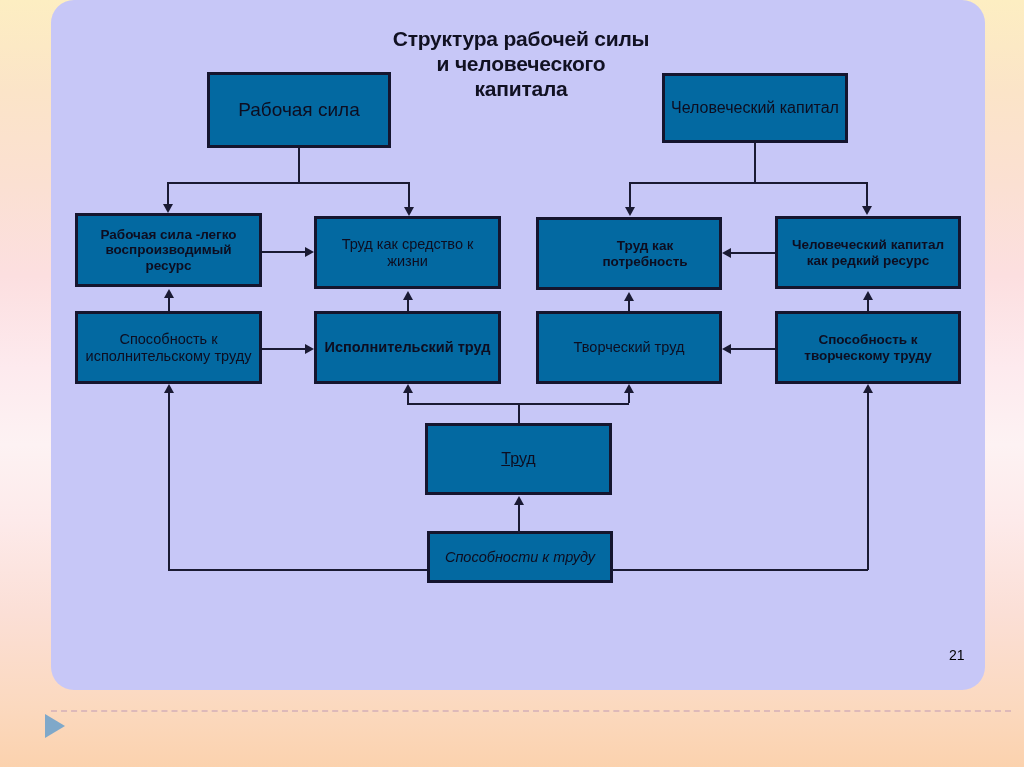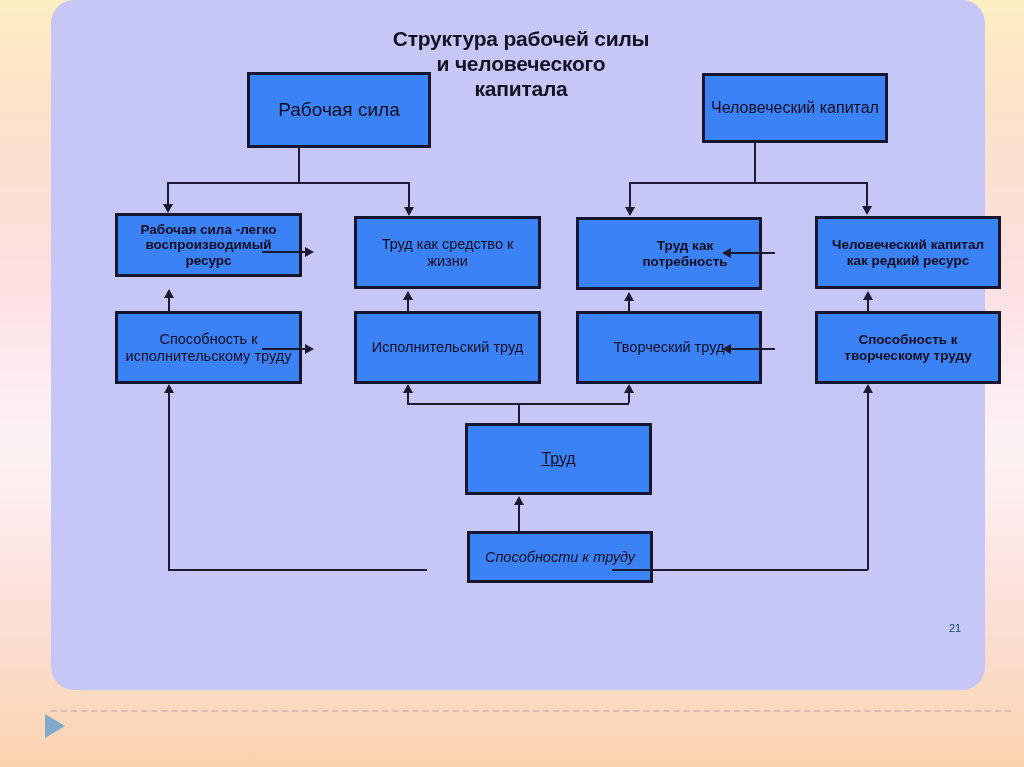--- a/index.html
+++ b/index.html
@@ -52,30 +52,29 @@
     font-weight: bold;
     line-height: 1.18;
     color: #111122;
     letter-spacing: -0.2px;
   }
 
   
   .node {
     position: absolute;
     box-sizing: border-box;
-    background: #3b82f6;
+    background: #0369a1;
     border: 3px solid #15152e;
     display: flex;
     align-items: center;
     justify-content: center;
     text-align: center;
     color: #0d0d20;
     line-height: 1.16;
     padding: 2px 4px;
-    margin-left: 40px;
   }
   .t-lg   { font-size: 19px; }
   .t-md   { font-size: 16px; align-items: center; }
   .t-sm   { font-size: 13.5px; font-weight: bold; }
   .t-smn  { font-size: 14.5px; }
 
   
   .ln {
     position: absolute;
     background: #1a1a33;
@@ -105,23 +104,23 @@
   .arrow-right {
     border-top: 5px solid transparent;
     border-bottom: 5px solid transparent;
     border-left: 9px solid #1a1a33;
   }
 
   
   #pagenum {
     position: absolute;
     left: 898px;
-    top: 622px;
-    font-size: 11px;
-    color: #0c4a6e;
+    top: 647px;
+    font-size: 14px;
+    color: #000000;
   }
 
   
   #dashed-rule {
     position: absolute;
     left: 51px;
     top: 710px;
     width: 960px;
     height: 0;
     border-top: 2px dashed #ddb9b9;
@@ -146,41 +145,41 @@
     <div id="title">Структура рабочей силы и человеческого капитала</div>
 
     <div class="node t-lg" style="left:156px; top:72px; width:184px; height:76px;">
       <span>Рабочая сила</span>
     </div>
 
     <div class="node t-md" style="left:611px; top:73px; width:186px; height:70px;">
       <span>Человеческий капитал</span>
     </div>
 
-    <div class="node t-sm" style="left:24px; top:213px; width:187px; height:64px;">
+    <div class="node t-sm" style="left:24px; top:213px; width:187px; height:74px;">
       <span>Рабочая сила -легко воспроизводимый ресурс</span>
     </div>
 
     <div class="node t-smn" style="left:263px; top:216px; width:187px; height:73px;">
       <span>Труд как средство к жизни</span>
     </div>
 
     <div class="node t-sm" style="left:485px; top:217px; width:186px; height:73px;padding-left:36px;">
       <span>Труд как потребность</span>
     </div>
 
     <div class="node t-sm" style="left:724px; top:216px; width:186px; height:73px;">
       <span>Человеческий капитал как редкий ресурс</span>
     </div>
 
     <div class="node t-smn" style="left:24px; top:311px; width:187px; height:73px;">
       <span>Способность к исполнительскому труду</span>
     </div>
 
-    <div class="node t-smn" style="left:263px; top:311px; width:187px; height:73px;">
+    <div class="node t-smn" style="left:263px; top:311px; width:187px; height:73px;font-weight:bold;">
       <span>Исполнительский труд</span>
     </div>
 
     <div class="node t-smn" style="left:485px; top:311px; width:186px; height:73px;">
       <span>Творческий труд</span>
     </div>
 
     <div class="node t-sm" style="left:724px; top:311px; width:186px; height:73px;">
       <span>Способность к творческому труду</span>
     </div>

